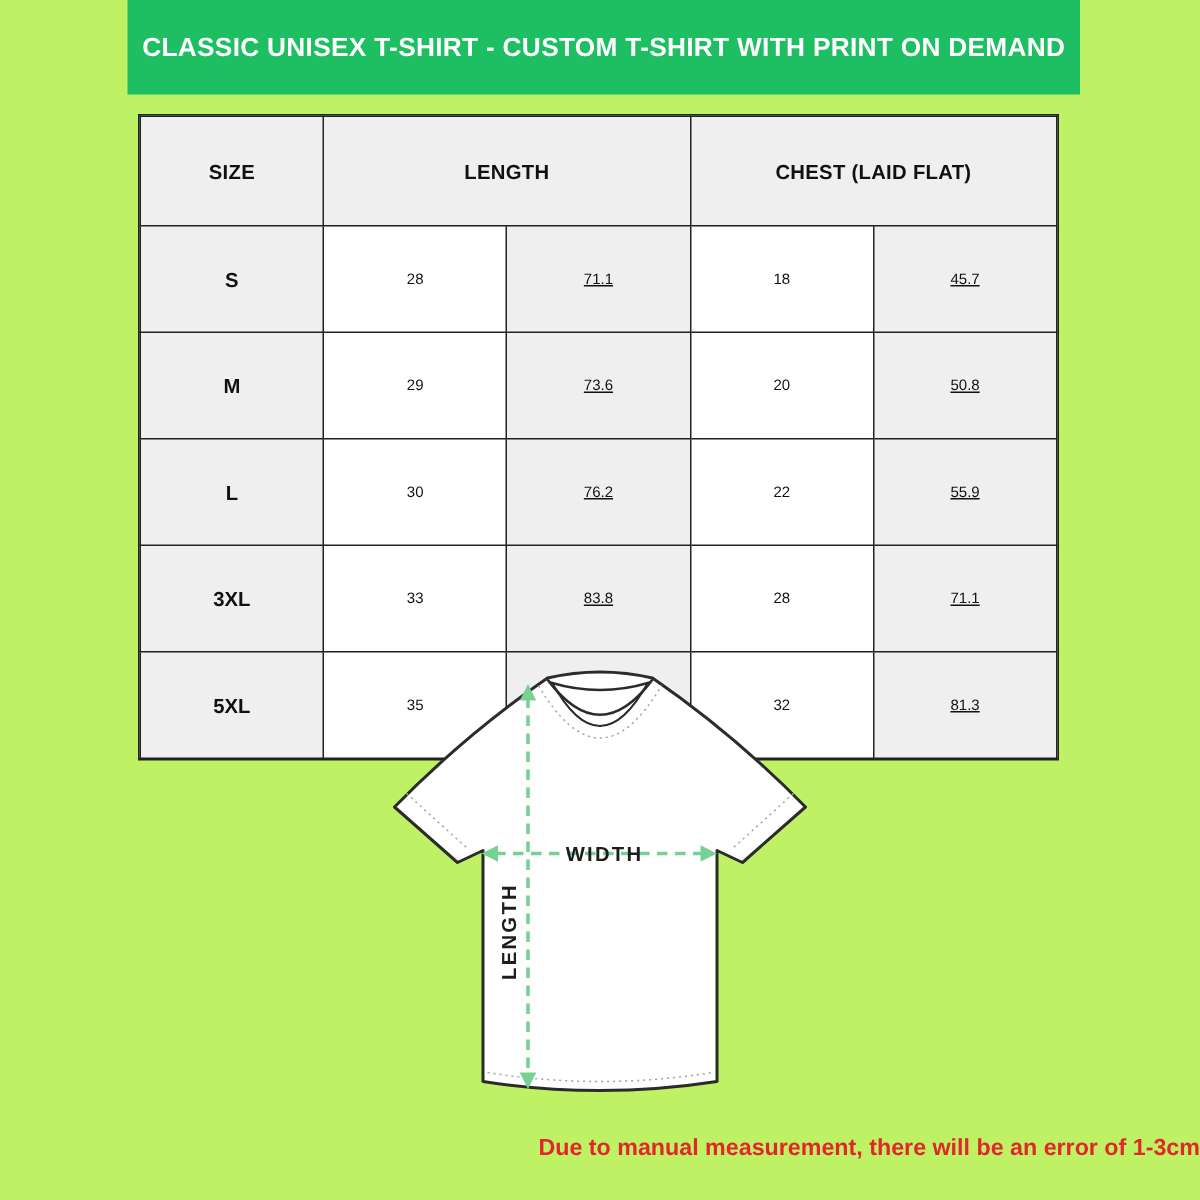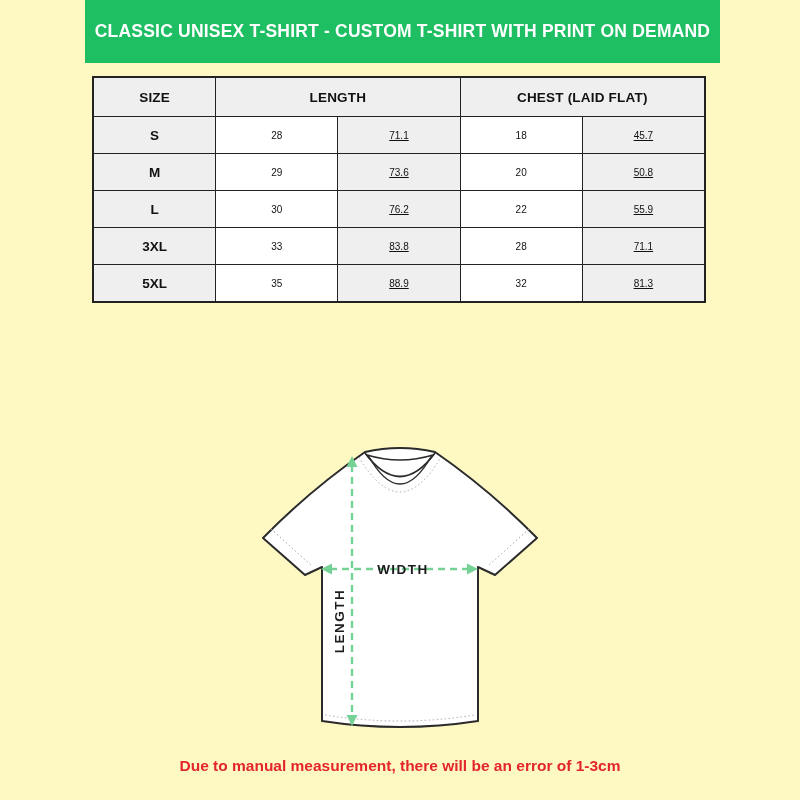--- a/index.html
+++ b/index.html
@@ -1,19 +1,19 @@
 <!DOCTYPE html>
 <html><head>
 <meta charset="utf-8">
 <style>
   html,body{margin:0;padding:0;background:#ffffff;}
   .page{
     position:relative;
     width:800px;height:800px;
-    background:#fef9c3;
+    background:#bef264;
     font-family:"Liberation Sans",sans-serif;
     overflow:hidden;
   }
   
   .banner{
     position:absolute;left:85px;top:0;width:635px;height:63px;
     background:#1ebe62;
     display:flex;align-items:center;justify-content:center;
   }
   .banner-title{
@@ -23,21 +23,21 @@
   
   .size-table{
     position:absolute;left:93px;top:77px;width:612px;
     border-collapse:collapse;table-layout:fixed;
   }
   .size-table col{width:20%;}
   .size-table td,.size-table th{
     border:1.6px solid #222222;
     text-align:center;vertical-align:middle;
     color:#111111;
-    padding:0;
+    padding:17px;
   }
   .size-table th{
     height:38px;background:#efefef;
     font-weight:700;font-size:13.5px;letter-spacing:.2px;
   }
   .size-table td{height:36px;font-size:10px;font-weight:400;background:#ffffff;}
   .size-table td.c-size{background:#efefef;font-weight:700;font-size:13.5px;}
   .size-table td.c-gray{background:#efefef;text-decoration:underline;}
   .size-table{outline:1px solid #222222;}
   
@@ -47,21 +47,21 @@
     letter-spacing:1.5px;text-align:center;
   }
   .dim-label.width{left:353px;top:560px;width:100px;height:20px;line-height:20px;}
   .dim-label.length{
     left:290px;top:611px;width:100px;height:20px;line-height:20px;
     transform:rotate(-90deg);
   }
   
   .footer-note{
     position:absolute;left:0;top:757px;width:800px;
-    text-align:center;color:#e2262a;font-weight:700;font-size:15.5px;
+    text-align:right;color:#e2262a;font-weight:700;font-size:15.5px;
   }
 </style>
 </head>
 <body>
 
 <div class="page">
 
   <div class="banner">
     <span class="banner-title">CLASSIC UNISEX T-SHIRT - CUSTOM T-SHIRT WITH PRINT ON DEMAND</span>
   </div>

